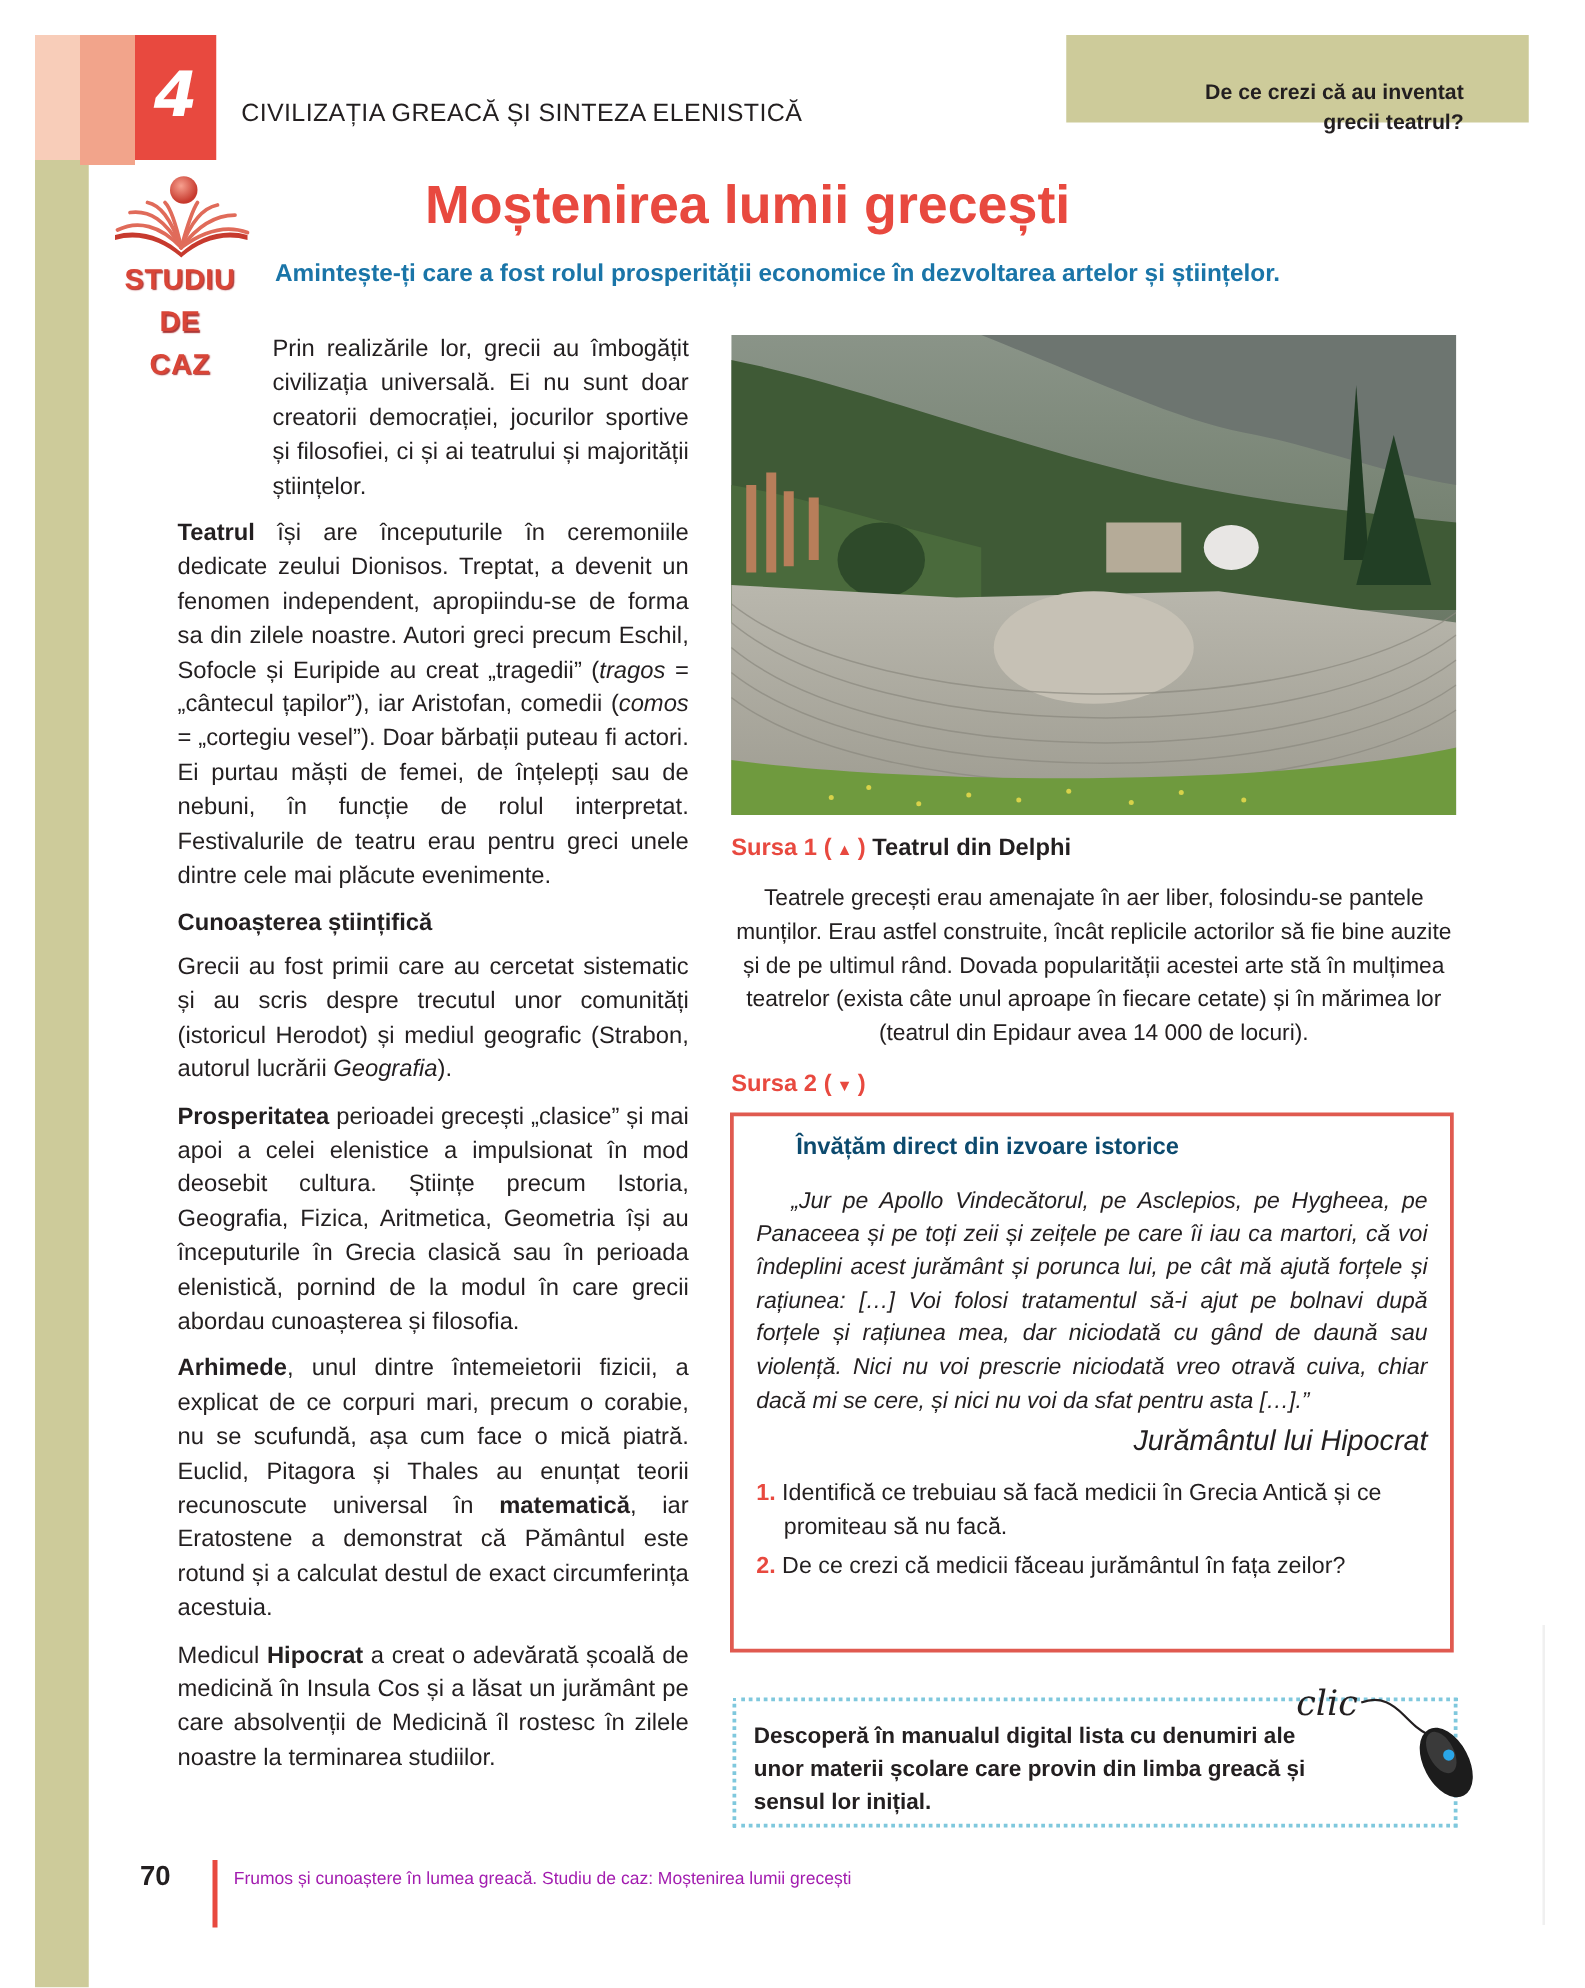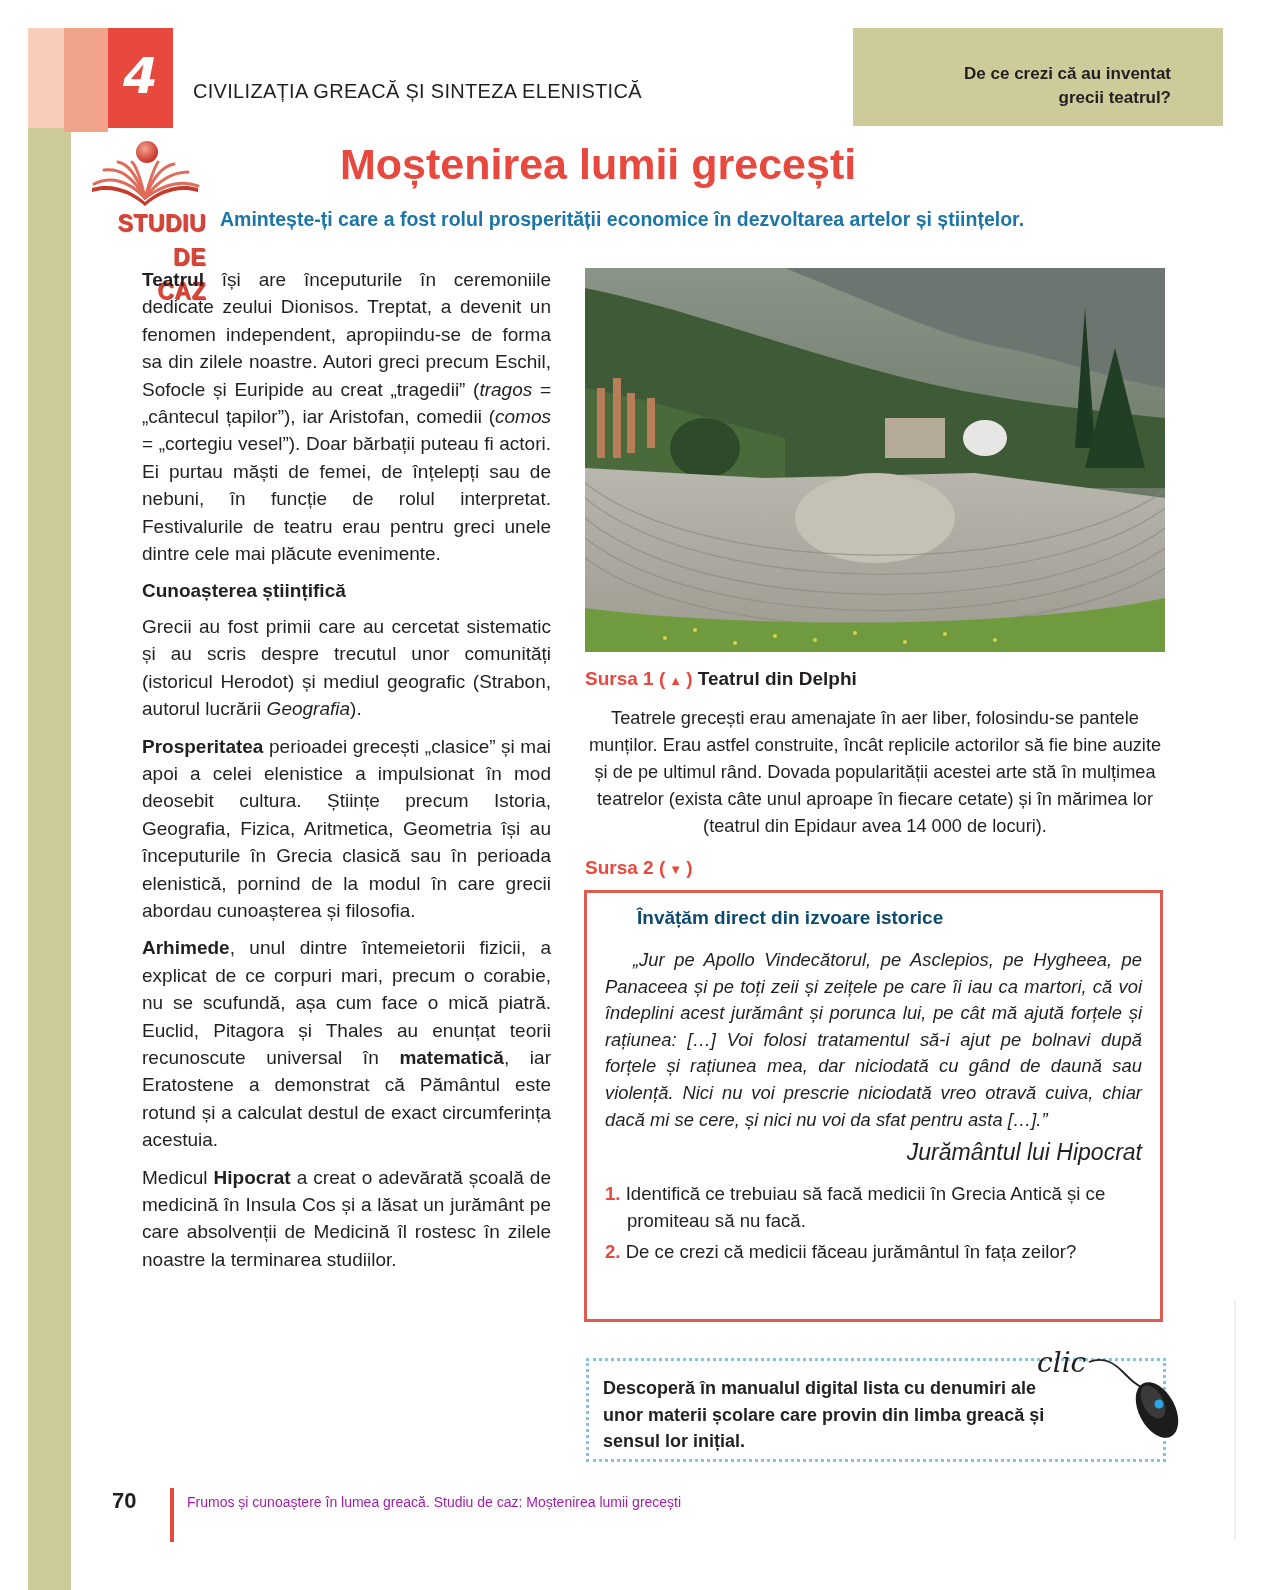--- a/index.html
+++ b/index.html
@@ -4,23 +4,23 @@
 <style>
   html, body { margin:0; padding:0; }
   body { width:1268px; height:1590px; position:relative; background:#ffffff; font-family:"DejaVu Sans", sans-serif; color:#231f20; overflow:hidden; }
   .abs { position:absolute; }
   
   .strip-olive { left:28px; top:128px; width:43px; height:1462px; background:#cdcb9a; }
   .tab1 { left:28px; top:28px; width:36px; height:100px; background:#f8cdb9; }
   .tab2 { left:64px; top:28px; width:44px; height:104px; background:#f2a48b; }
   .tab3 { left:108px; top:28px; width:65px; height:100px; background:#e8493f; color:#fff; font-size:50px; font-weight:bold; font-family:"DejaVu Sans", sans-serif; text-align:center; line-height:96px; font-style:italic; }
   .chapter-title { left:193px; top:80px; font-family:"Liberation Sans", sans-serif; font-size:20px; color:#231f20; letter-spacing:0.3px; font-weight:300; }
-  .question-box { left:853px; top:28px; width:370px; height:98px; background:#cdcb9a; box-sizing:border-box; padding:34px 52px 0 0; text-align:right; font-family:"Liberation Sans", sans-serif; font-weight:bold; font-size:17px; line-height:24px; color:#231f20; }
+  .question-box { left:853px; top:28px; width:370px; height:70px; background:#cdcb9a; box-sizing:border-box; padding:34px 52px 0 0; text-align:right; font-family:"Liberation Sans", sans-serif; font-weight:bold; font-size:17px; line-height:24px; color:#231f20; }
   .logo { left:88px; top:140px; width:114px; }
-  .logo-text { left:82px; top:206px; width:124px; text-align:right; font-family:"Liberation Sans", sans-serif; font-weight:bold; font-size:23px; line-height:34px; color:#d94537; letter-spacing:0.5px; text-shadow:1px 1px 1px #a33; }
+  .logo-text { left:82px; top:206px; width:124px; text-align:center; font-family:"Liberation Sans", sans-serif; font-weight:bold; font-size:23px; line-height:34px; color:#d94537; letter-spacing:0.5px; text-shadow:1px 1px 1px #a33; }
   .page-title { left:340px; top:140px; font-family:"Liberation Sans", sans-serif; font-weight:bold; font-size:43px; color:#e8493f; }
   .subtitle { left:220px; top:208px; font-family:"Liberation Sans", sans-serif; font-weight:bold; font-size:19.5px; color:#1a75a8; }
   .col-left { left:142px; top:266px; width:409px; font-family:"Liberation Sans", sans-serif; font-size:19px; line-height:27.4px; text-align:justify; color:#231f20; }
   .col-left p { margin:0 0 10px 0; text-indent:0; }
   .first-para { padding-left:76px; }
   .col-left h3 { margin:2px 0 8px 0; font-size:19px; font-weight:bold; }
   .photo { left:585px; top:268px; width:580px; height:384px; overflow:hidden; }
   .caption { left:585px; top:668px; font-family:"Liberation Sans", sans-serif; font-size:19px; font-weight:bold; }
   .red { color:#e8493f; }
   .source1-text { left:585px; top:705px; width:580px; font-family:"Liberation Sans", sans-serif; font-size:18.2px; line-height:27px; color:#231f20;text-align:center; }
@@ -77,20 +77,21 @@
 <div class="abs logo-text">
   <div>STUDIU</div>
   <div>DE</div>
   <div>CAZ</div>
 </div>
 
 <h1 class="abs page-title" style="margin:0;">Moștenirea lumii grecești</h1>
 <div class="abs subtitle">Amintește-ți care a fost rolul prosperității economice în dezvoltarea artelor și științelor.</div>
 
 <div class="abs col-left">
+  <p class="first-para">Prin realizările lor, grecii au îmbogățit civilizația universală. Ei nu sunt doar creatorii democrației, jocurilor sportive și filosofiei, ci și ai teatrului și majorității științelor.</p>
   <p style="text-indent:0;">
     <span style="padding-left:0;"></span><b style="margin-left:0;">Teatrul</b><span> își are începuturile în ceremoniile dedicate zeului Dionisos. Treptat, a devenit un fenomen independent, apropiindu-se de forma sa din zilele noastre. Autori greci precum Eschil, Sofocle și Euripide au creat „tragedii” (</span><i>tragos</i><span> = „cântecul țapilor”), iar Aristofan, comedii (</span><i>comos</i><span> = „cortegiu vesel”). Doar bărbații puteau fi actori. Ei purtau măști de femei, de înțelepți sau de nebuni, în funcție de rolul interpretat. Festivalurile de teatru erau pentru greci unele dintre cele mai plăcute evenimente.</span>
   </p>
   <h3>Cunoașterea științifică</h3>
   <p><span>Grecii au fost primii care au cercetat sistematic și au scris despre trecutul unor comunități (istoricul Herodot) și mediul geografic (Strabon, autorul lucrării </span><i>Geografia</i><span>).</span></p>
   <p><b>Prosperitatea</b><span> perioadei grecești „clasice” și mai apoi a celei elenistice a impulsionat în mod deosebit cultura. Științe precum Istoria, Geografia, Fizica, Aritmetica, Geometria își au începuturile în Grecia clasică sau în perioada elenistică, pornind de la modul în care grecii abordau cunoașterea și filosofia.</span></p>
   <p><b>Arhimede</b><span>, unul dintre întemeietorii fizicii, a explicat de ce corpuri mari, precum o corabie, nu se scufundă, așa cum face o mică piatră. Euclid, Pitagora și Thales au enunțat teorii recunoscute universal în </span><b>matematică</b><span>, iar Eratostene a demonstrat că Pământul este rotund și a calculat destul de exact circumferința acestuia.</span></p>
   <p><span>Medicul </span><b>Hipocrat</b><span> a creat o adevărată școală de medicină în Insula Cos și a lăsat un jurământ pe care absolvenții de Medicină îl rostesc în zilele noastre la terminarea studiilor.</span></p>
 </div>
 

